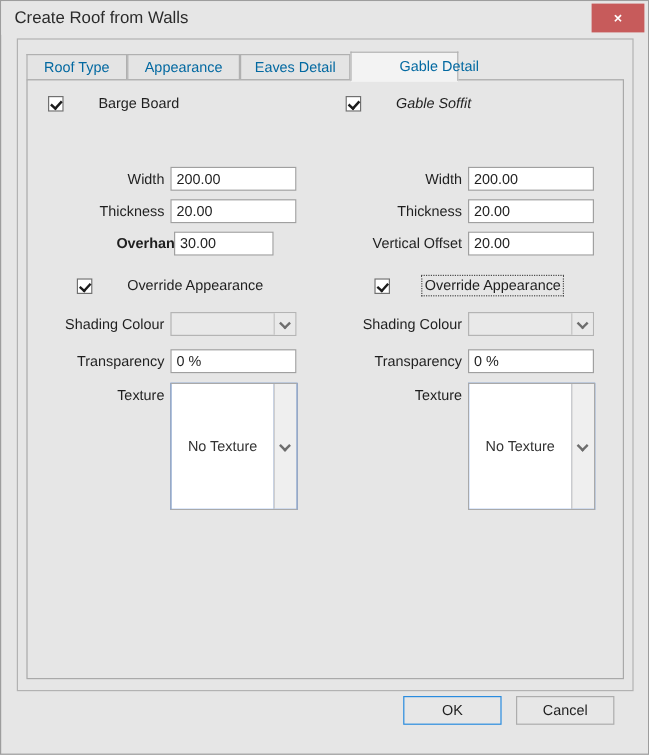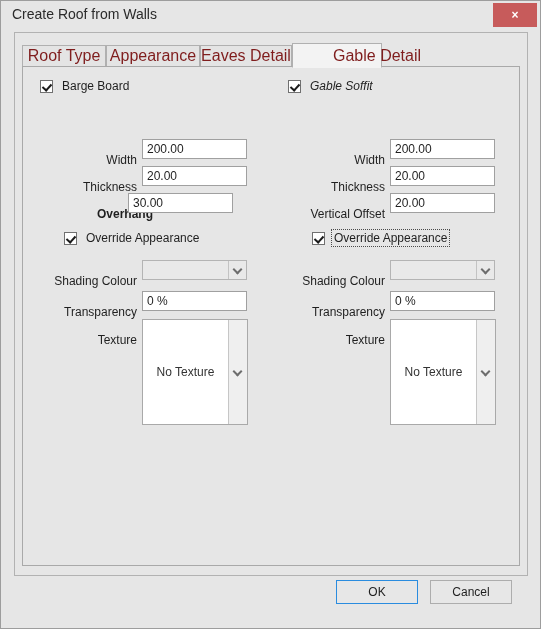--- a/index.html
+++ b/index.html
@@ -80,22 +80,22 @@
     width: 498px;
   }
   .tab {
     position: absolute;
     top: 2px;
     height: 22px;
     box-sizing: border-box;
     border: 1px solid #b0b0b0;
     border-bottom: 1px solid #a9a9a9;
     background: #e4e4e4;
-    font-size: 16px;
-    color: #7f1d1d;
+    font-size: 12px;
+    color: #0369a1;
     line-height: 20px;
     text-align: center;
     white-space: nowrap;
     cursor: pointer;
   }
   .tab.active {
     top: 0px;
     height: 25px;
     line-height: 23px;
     background: #f3f3f3;
@@ -114,20 +114,21 @@
     border: 1px solid #a9a9a9;
     background: #e6e6e6;
   }
 
   
   .checkrow {
     position: absolute;
     display: flex;
     align-items: center;
     white-space: nowrap;
+    gap: 20px;
   }
   .checkbox {
     width: 13px;
     height: 13px;
     box-sizing: border-box;
     border: 1px solid #707070;
     background: #ffffff;
     position: relative;
     flex: 0 0 auto;
     cursor: pointer;
@@ -154,21 +155,20 @@
     outline-offset: 0px;
   }
 
   .fieldlabel {
     position: absolute;
     text-align: right;
     font-size: 12px;
     color: #1f1f1f;
     white-space: nowrap;
     line-height: 20px;
-    margin-top: 11px;
   }
 
   .textinput {
     position: absolute;
     box-sizing: border-box;
     height: 20px;
     background: #ffffff;
     border: 1px solid #a0a0a0;
     font-family: "Liberation Sans", sans-serif;
     font-size: 12px;
@@ -289,21 +289,21 @@
         <span class="checklabel">Barge Board</span>
       </div>
 
       <div class="fieldlabel" style="left:24px; top:72px; width:90px;">Width</div>
       <input class="textinput" style="left: 119px; top: 72px; width: 105px;" value="200.00">
 
       <div class="fieldlabel" style="left:24px; top:99px; width:90px;">Thickness</div>
       <input class="textinput" style="left: 119px; top: 99px; width: 105px;" value="20.00">
 
       <div class="fieldlabel" style="left:40px; top:126px; width:90px;font-weight:bold;">Overhang</div>
-      <input class="textinput" style="left: 105px; top: 126px; width: 105px;" value="30.00">
+      <input class="textinput" style="left: 122px; top: 126px; width: 83px;" value="30.00">
 
       <div class="checkrow" style="left:41px; top:163px;">
         <span class="checkbox checked"></span>
         <span class="checklabel">Override Appearance</span>
       </div>
 
       <div class="fieldlabel" style="left:14px; top:193px; width:100px;">Shading Colour</div>
       <div class="combobox" style="left:119px; top:193px; width:105px;">
         <span class="combo-value"></span>
         <span class="combo-arrow">

